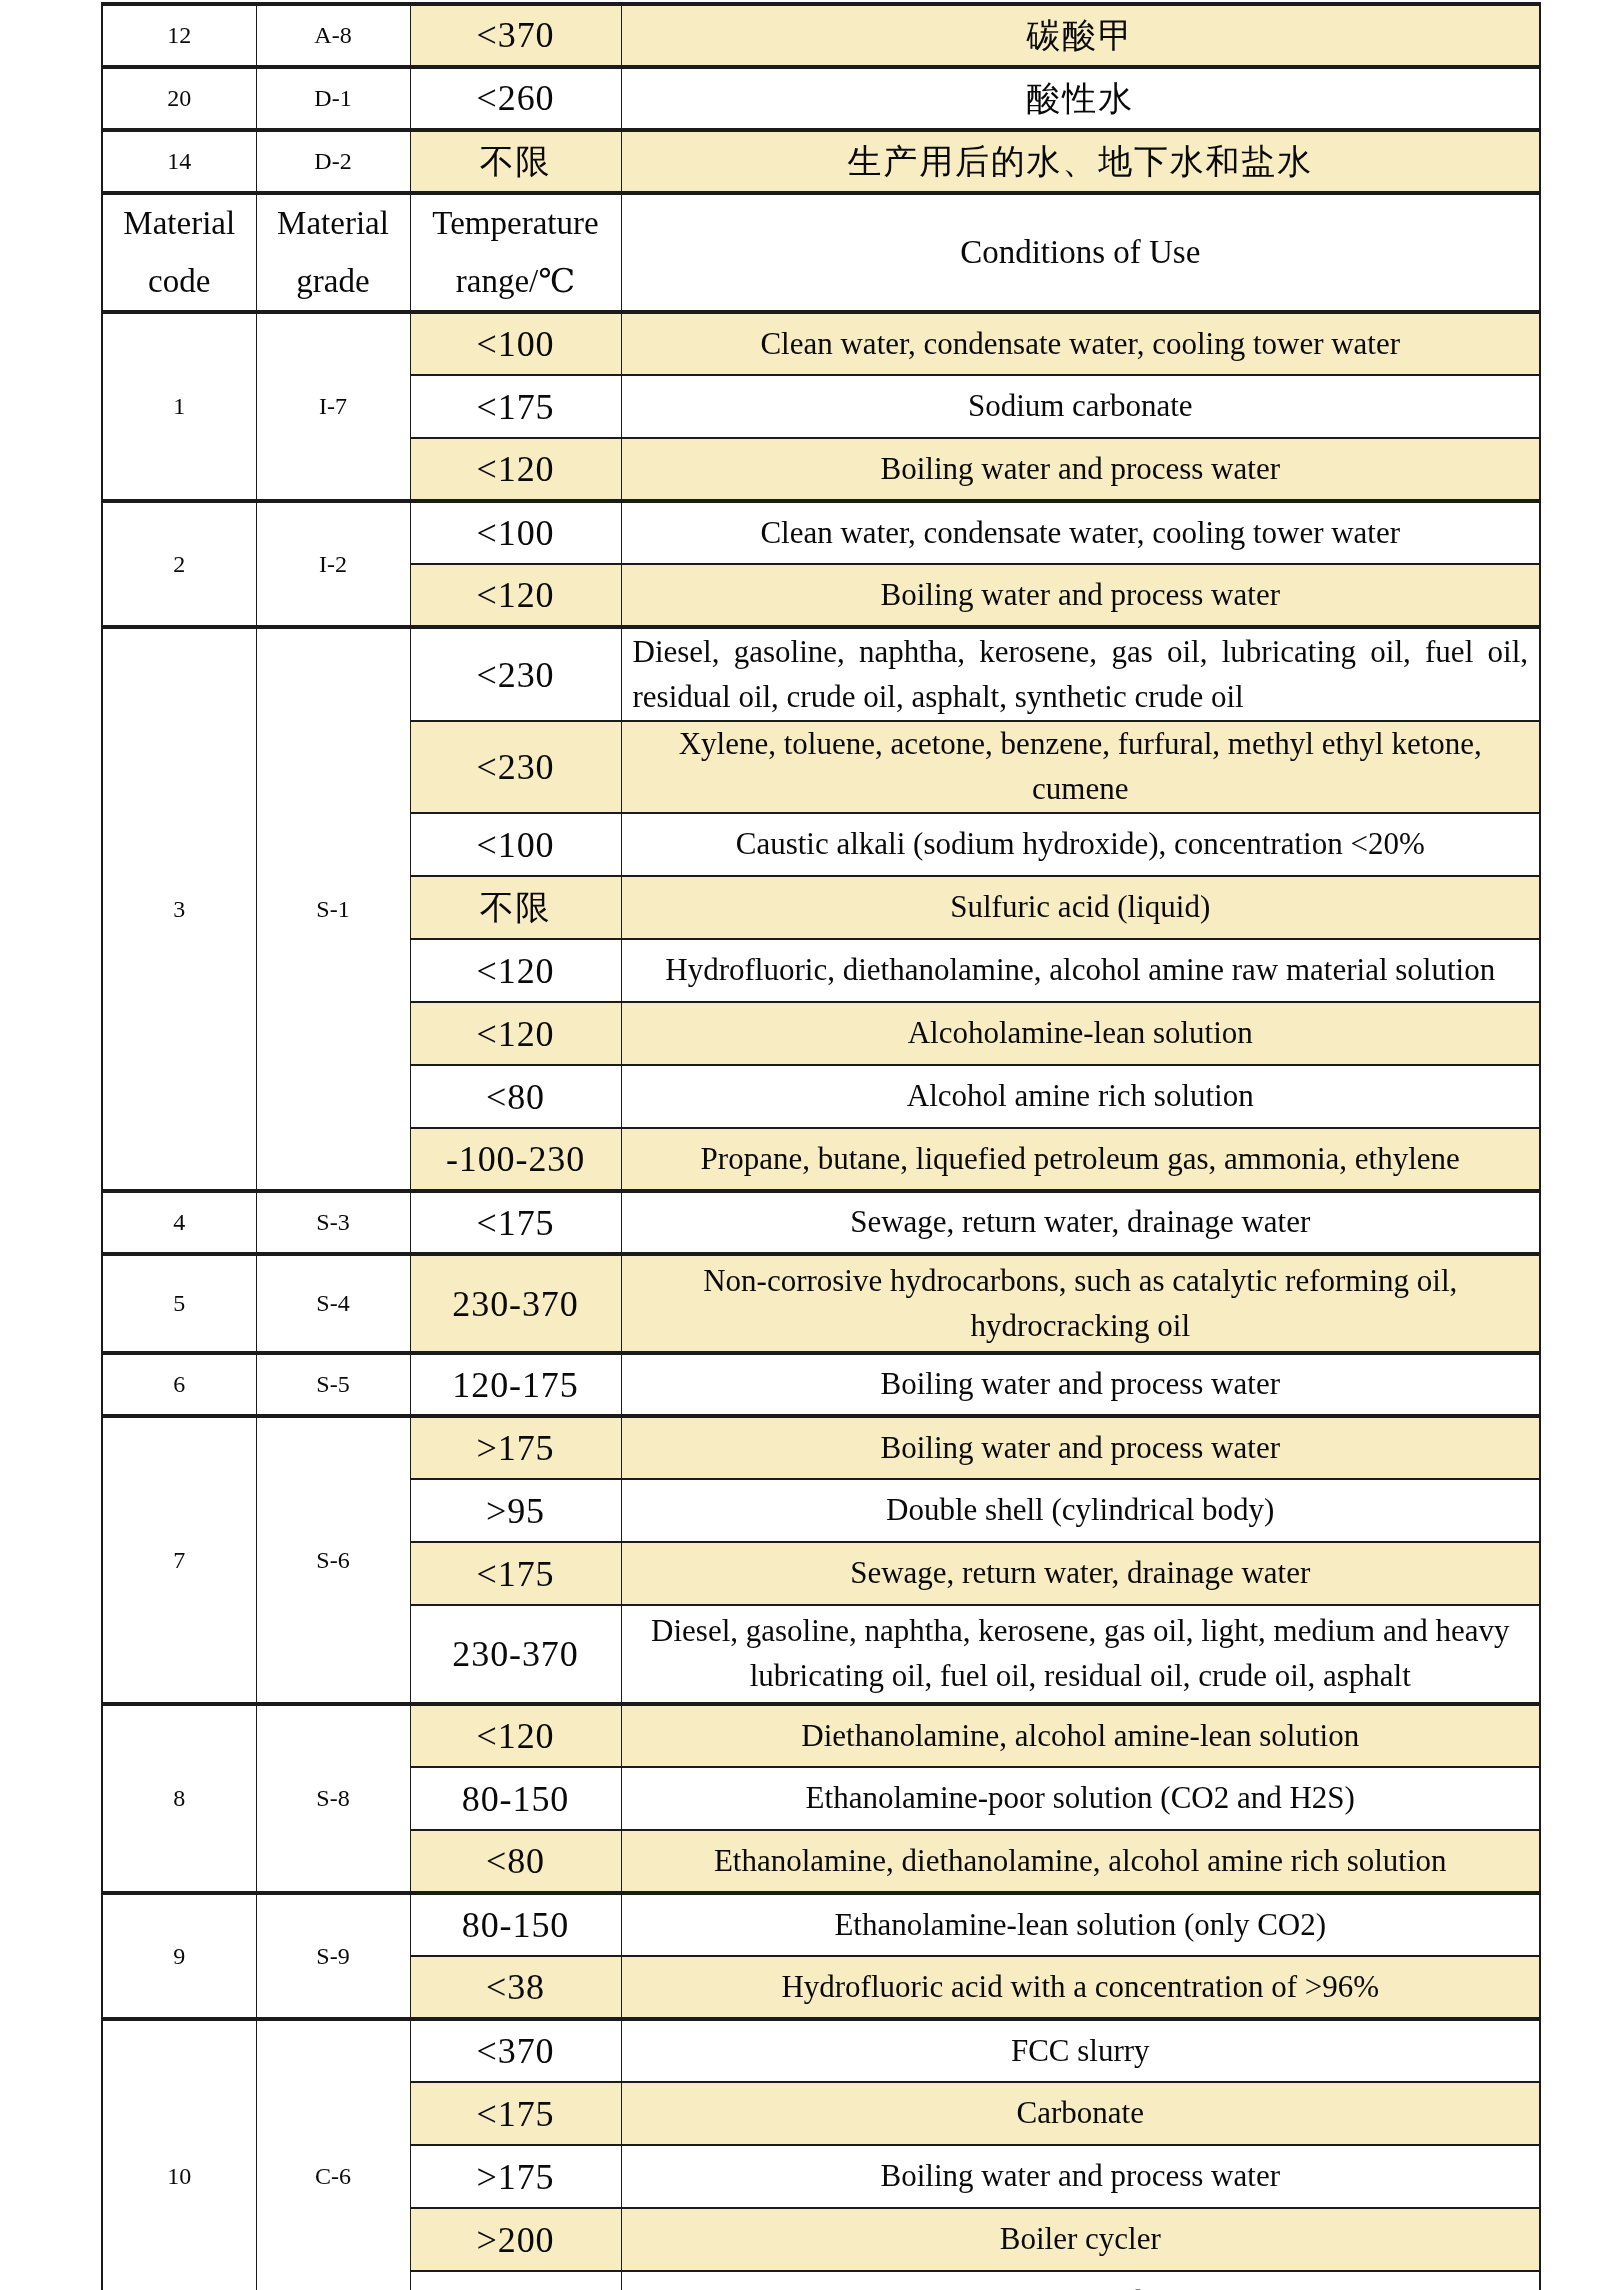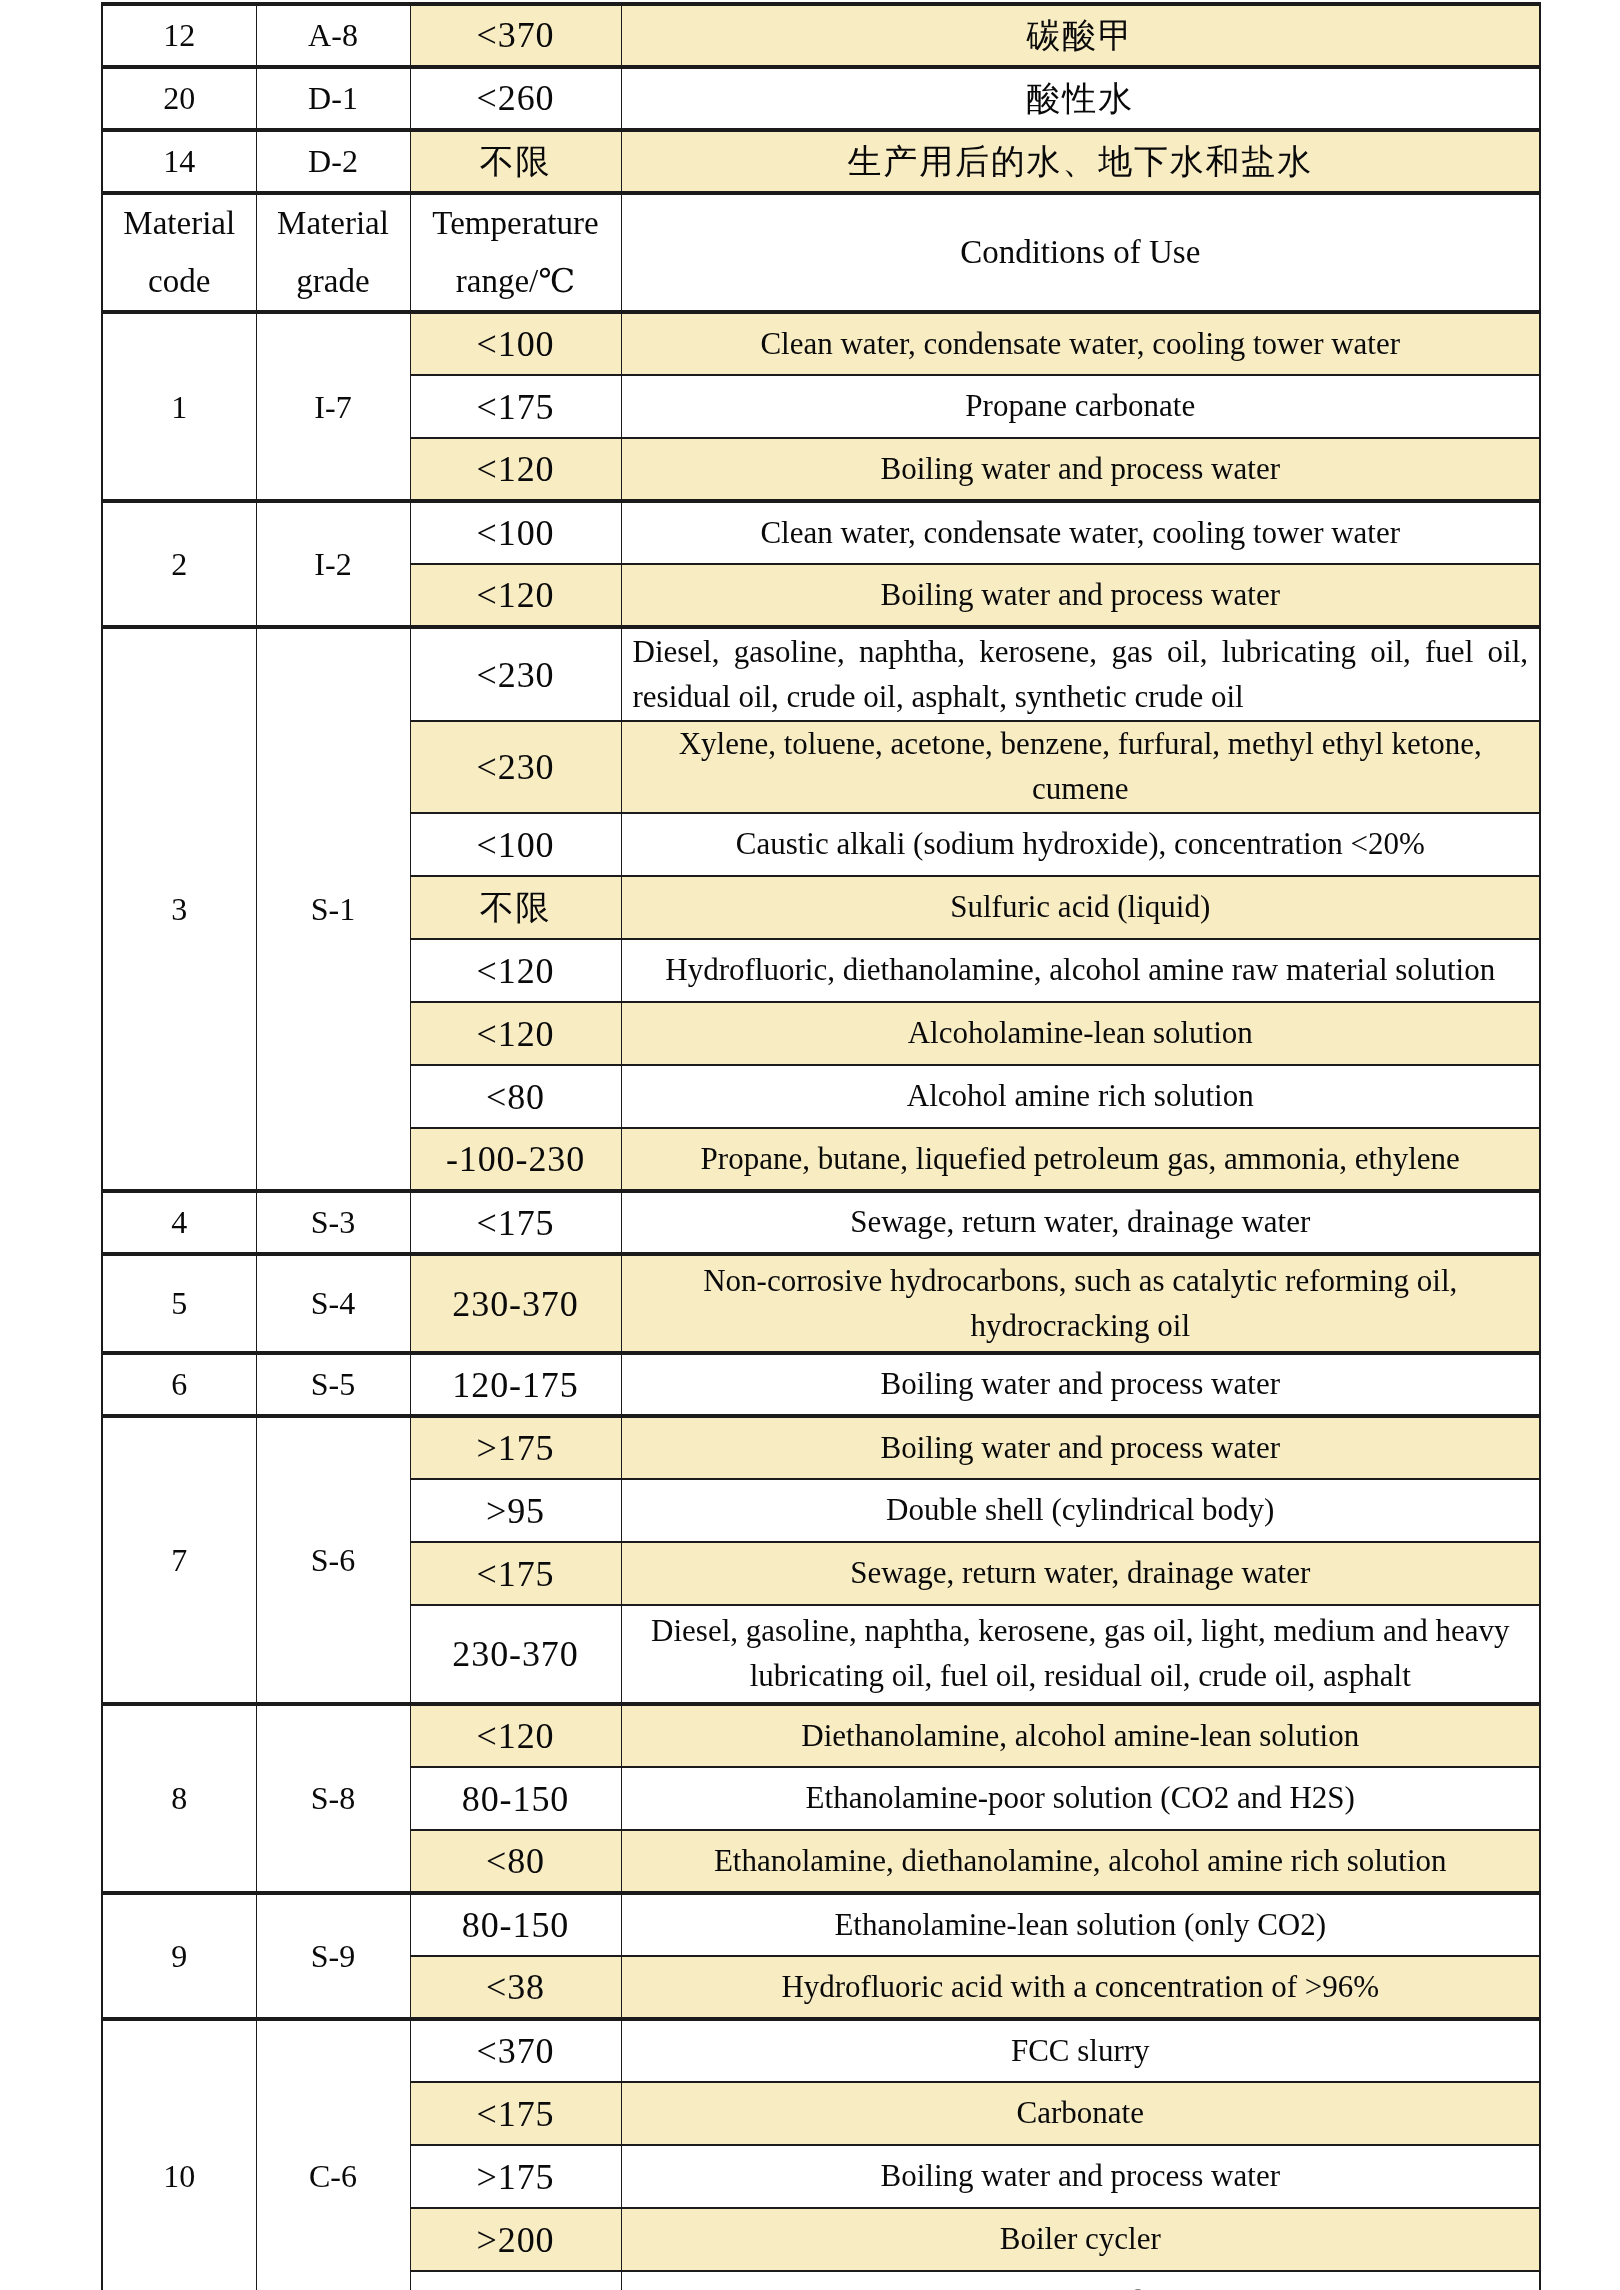--- a/index.html
+++ b/index.html
@@ -40,21 +40,21 @@
     border-top-width: 2.7px;
     border-bottom-width: 2.7px;
     text-align: center;
     vertical-align: middle;
     padding: 0;
     background: #ffffff;
     line-height: 1.45;
   }
   tr.gs > td { border-top-width: 4.5px; }
 
-  td.code, td.grade { font-size: 32px; margin-left: 44px; }
+  td.code, td.grade { font-size: 24px; margin-left: 44px; }
   td.temp { font-size: 36px; letter-spacing: 0.9px; }
   td.cond { font-size: 31px; padding: 0 10.7px; }
   td.zh   { font-size: 34px; letter-spacing: 1.8px; }
 
   td.hl { background: #f8ecc3; }
 
   td.hdr { font-size: 33px; }
   td.hdr .hline { line-height: 1.75; }
 
   td.just {
@@ -112,21 +112,21 @@
       </tr>
 
       <tr class="gs">
         <td class="code" rowspan="3">1</td>
         <td class="grade" rowspan="3">I-7</td>
         <td class="temp hl">&lt;100</td>
         <td class="cond hl">Clean water, condensate water, cooling tower water</td>
       </tr>
       <tr>
         <td class="temp">&lt;175</td>
-        <td class="cond">Propane carbonate</td>
+        <td class="cond">Sodium carbonate</td>
       </tr>
       <tr>
         <td class="temp hl">&lt;120</td>
         <td class="cond hl">Boiling water and process water</td>
       </tr>
 
       <tr class="gs">
         <td class="code" rowspan="2">2</td>
         <td class="grade" rowspan="2">I-2</td>
         <td class="temp">&lt;100</td>

